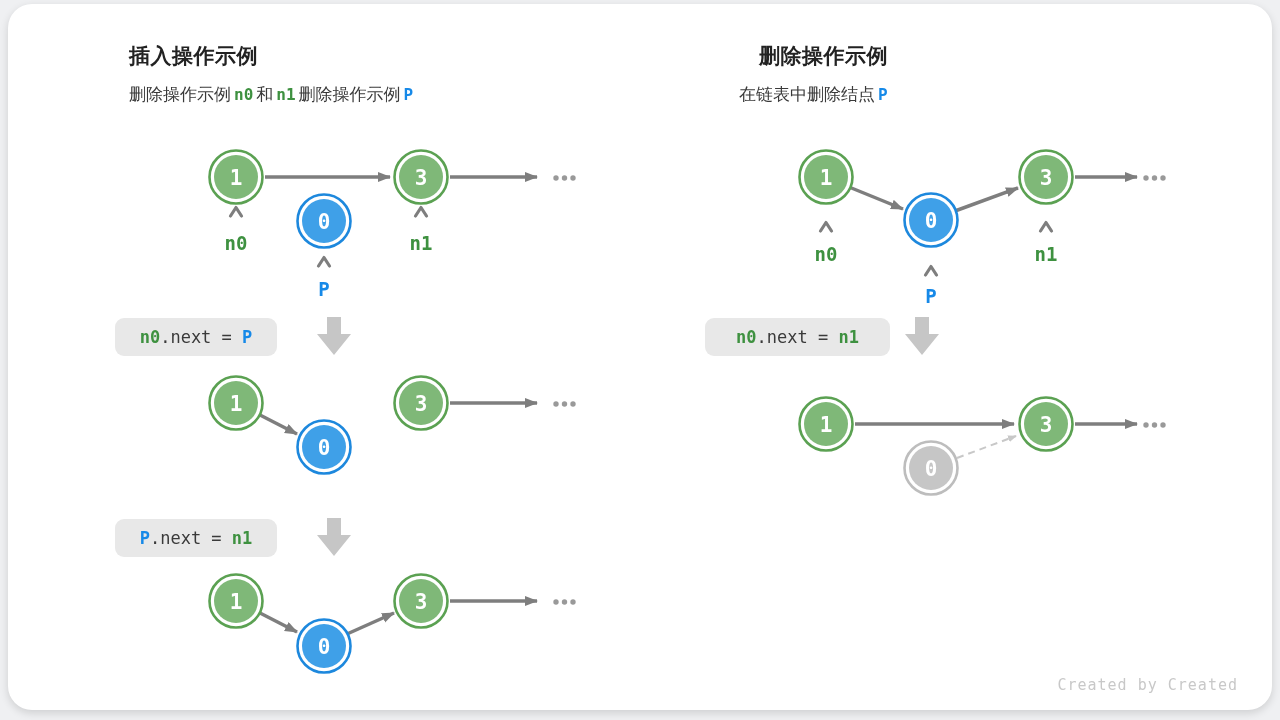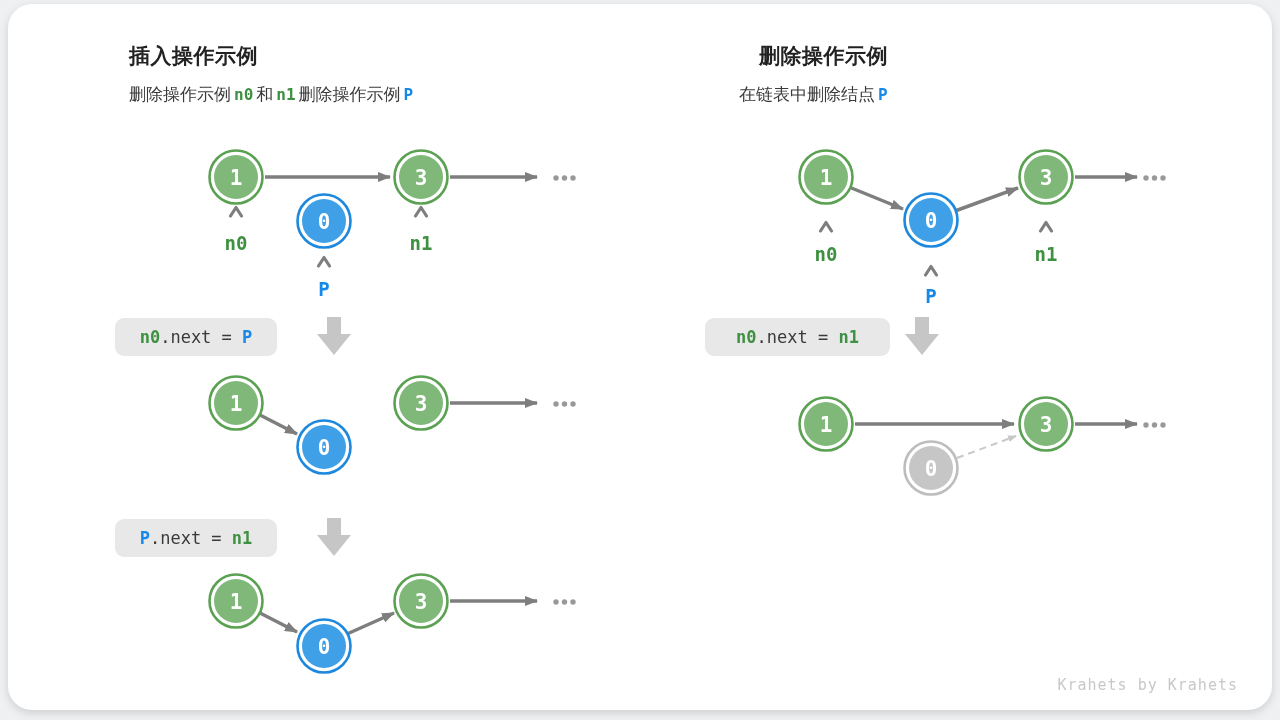--- a/index.html
+++ b/index.html
@@ -237,14 +237,14 @@
           <circle cx="1146" cy="425" r="2.7"></circle>
           <circle cx="1154.5" cy="425" r="2.7"></circle>
           <circle cx="1163" cy="425" r="2.7"></circle>
         </g>
       </g>
       <polygon points="327,317 341,317 341,334 351,334 334,355 317,334 327,334" class="block-arrow"></polygon>
       <polygon points="327,518 341,518 341,535 351,535 334,556 317,535 327,535" class="block-arrow"></polygon>
       <polygon points="915,317 929,317 929,334 939,334 922,355 905,334 915,334" class="block-arrow"></polygon>
     </svg>
 
-  <div class="footer">Krahets by Krahets</div>
+  <div class="footer">Created by Created</div>
 </div>
 
 </body></html>

